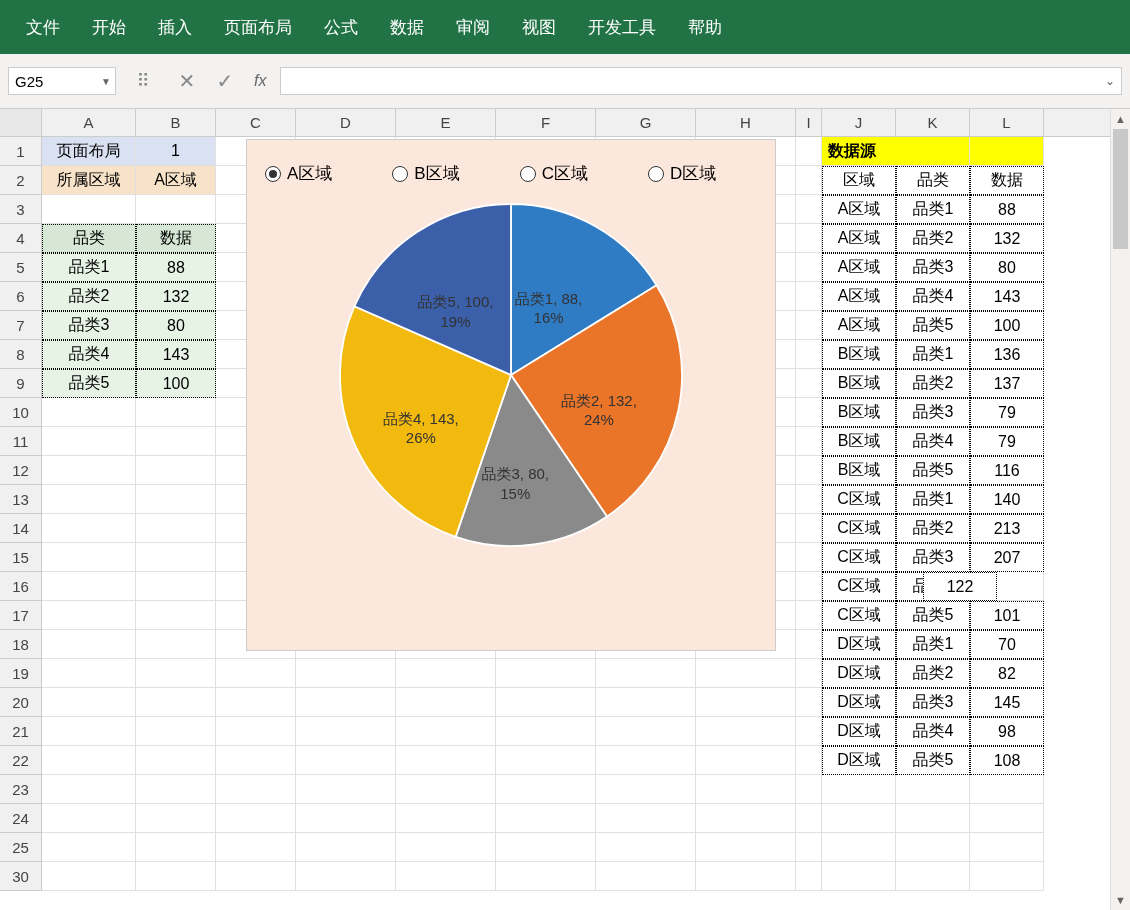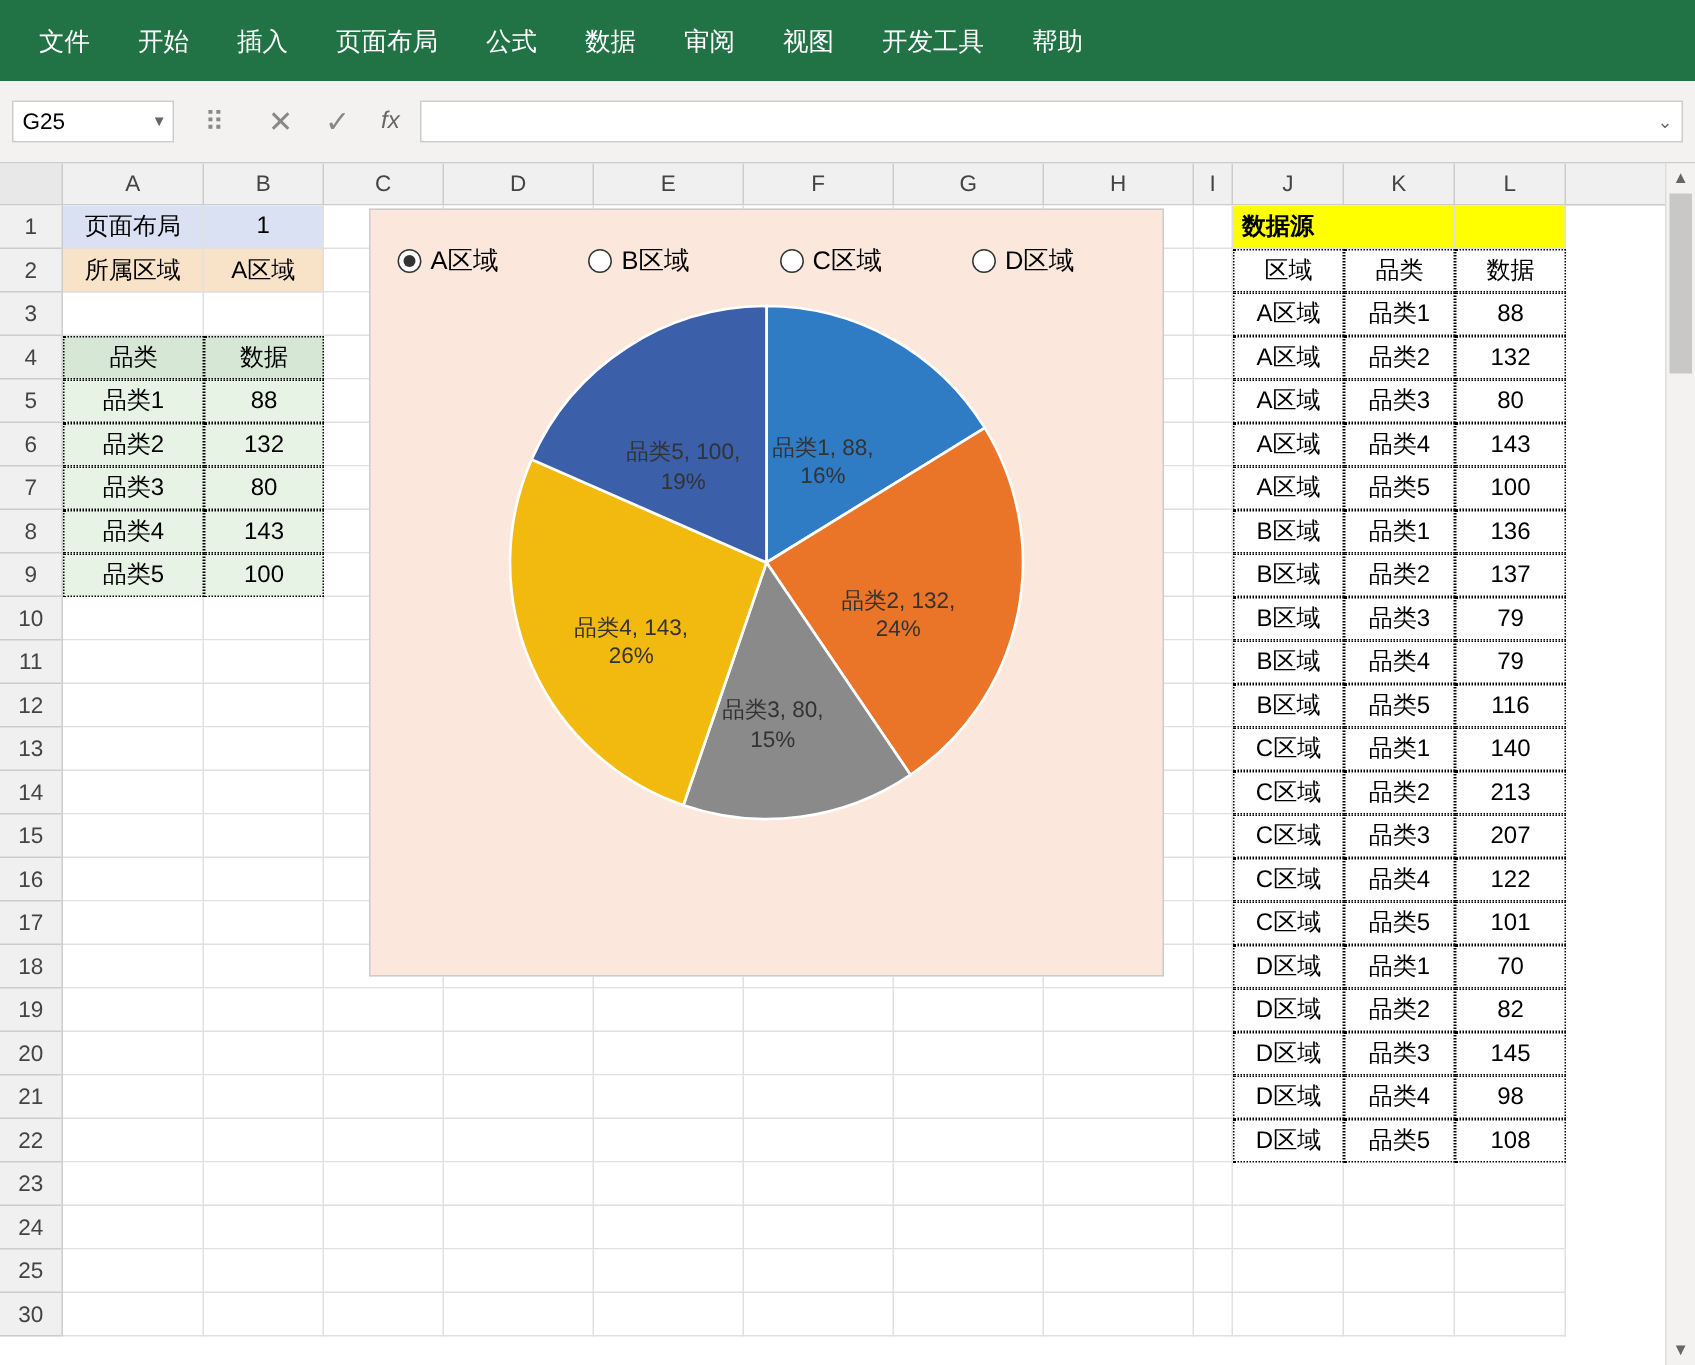--- a/index.html
+++ b/index.html
@@ -511,21 +511,21 @@
           <div class="cell src-cell" style="left: 854px; top: 348px; width: 74px; height: 29px;">品类1</div>
           <div class="cell src-cell" style="left: 928px; top: 348px; width: 74px; height: 29px;">140</div>
           <div class="cell src-cell" style="left: 780px; top: 377px; width: 74px; height: 29px;">C区域</div>
           <div class="cell src-cell" style="left: 854px; top: 377px; width: 74px; height: 29px;">品类2</div>
           <div class="cell src-cell" style="left: 928px; top: 377px; width: 74px; height: 29px;">213</div>
           <div class="cell src-cell" style="left: 780px; top: 406px; width: 74px; height: 29px;">C区域</div>
           <div class="cell src-cell" style="left: 854px; top: 406px; width: 74px; height: 29px;">品类3</div>
           <div class="cell src-cell" style="left: 928px; top: 406px; width: 74px; height: 29px;">207</div>
           <div class="cell src-cell" style="left: 780px; top: 435px; width: 74px; height: 29px;">C区域</div>
           <div class="cell src-cell" style="left: 854px; top: 435px; width: 74px; height: 29px;">品类4</div>
-          <div class="cell src-cell" style="left: 928px; top: 435px; width: 74px; height: 29px; text-align: right;">122</div>
+          <div class="cell src-cell" style="left: 881px; top: 435px; width: 74px; height: 29px; text-align: right;">122</div>
           <div class="cell src-cell" style="left: 780px; top: 464px; width: 74px; height: 29px;">C区域</div>
           <div class="cell src-cell" style="left: 854px; top: 464px; width: 74px; height: 29px;">品类5</div>
           <div class="cell src-cell" style="left: 928px; top: 464px; width: 74px; height: 29px;">101</div>
           <div class="cell src-cell" style="left: 780px; top: 493px; width: 74px; height: 29px;">D区域</div>
           <div class="cell src-cell" style="left: 854px; top: 493px; width: 74px; height: 29px;">品类1</div>
           <div class="cell src-cell" style="left: 928px; top: 493px; width: 74px; height: 29px;">70</div>
           <div class="cell src-cell" style="left: 780px; top: 522px; width: 74px; height: 29px;">D区域</div>
           <div class="cell src-cell" style="left: 854px; top: 522px; width: 74px; height: 29px;">品类2</div>
           <div class="cell src-cell" style="left: 928px; top: 522px; width: 74px; height: 29px;">82</div>
           <div class="cell src-cell" style="left: 780px; top: 551px; width: 74px; height: 29px;">D区域</div>

